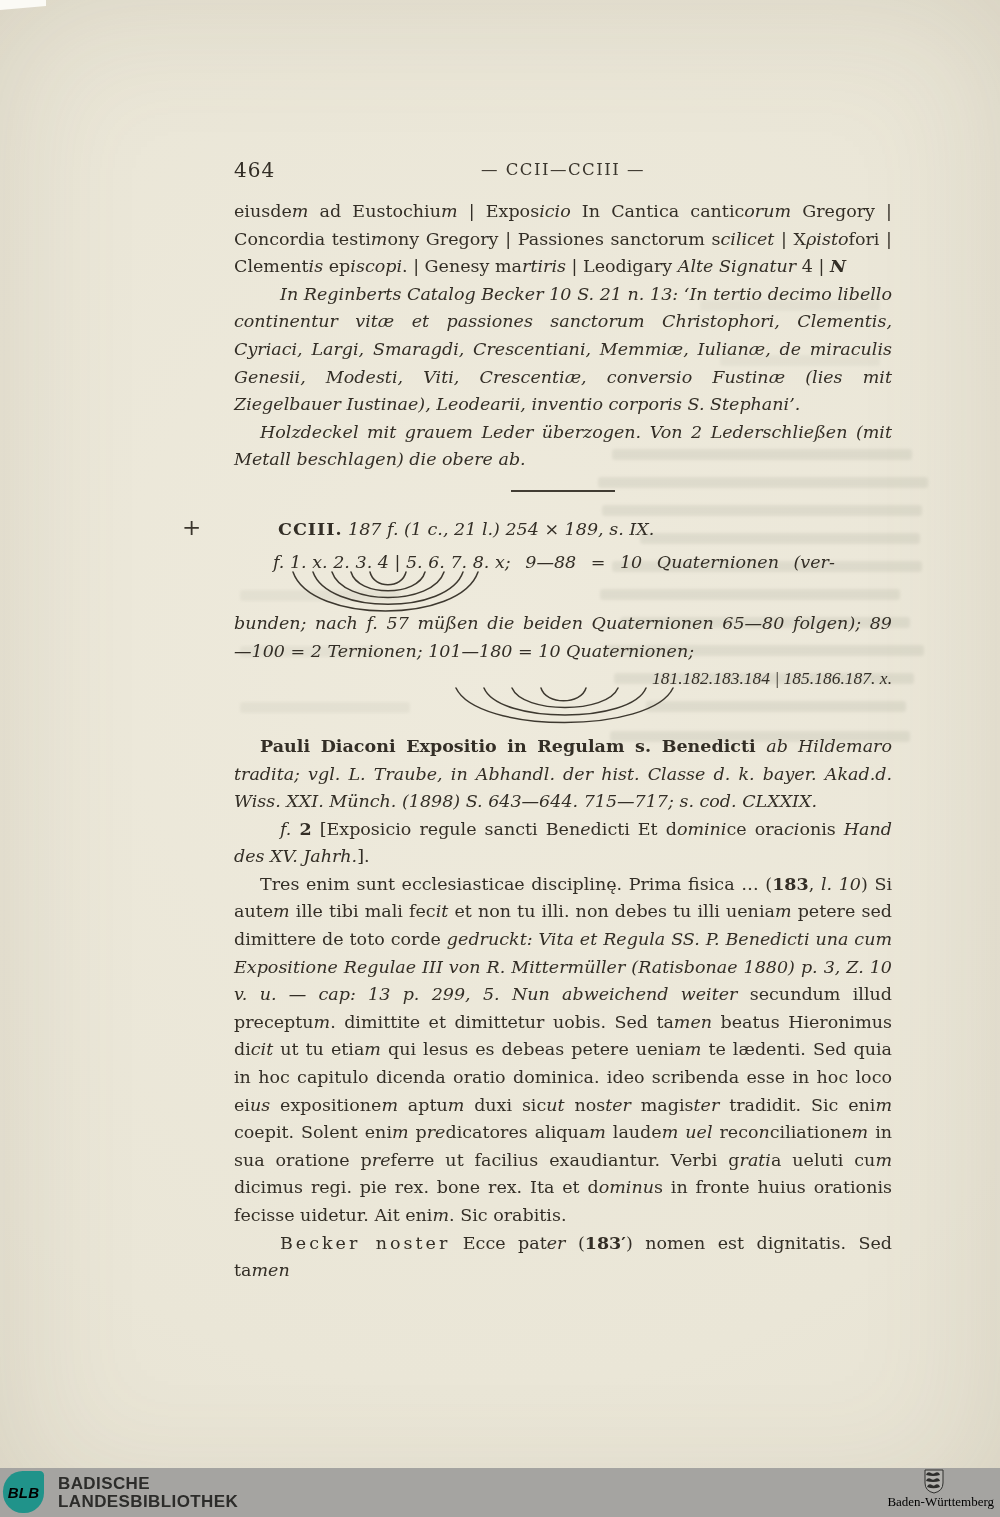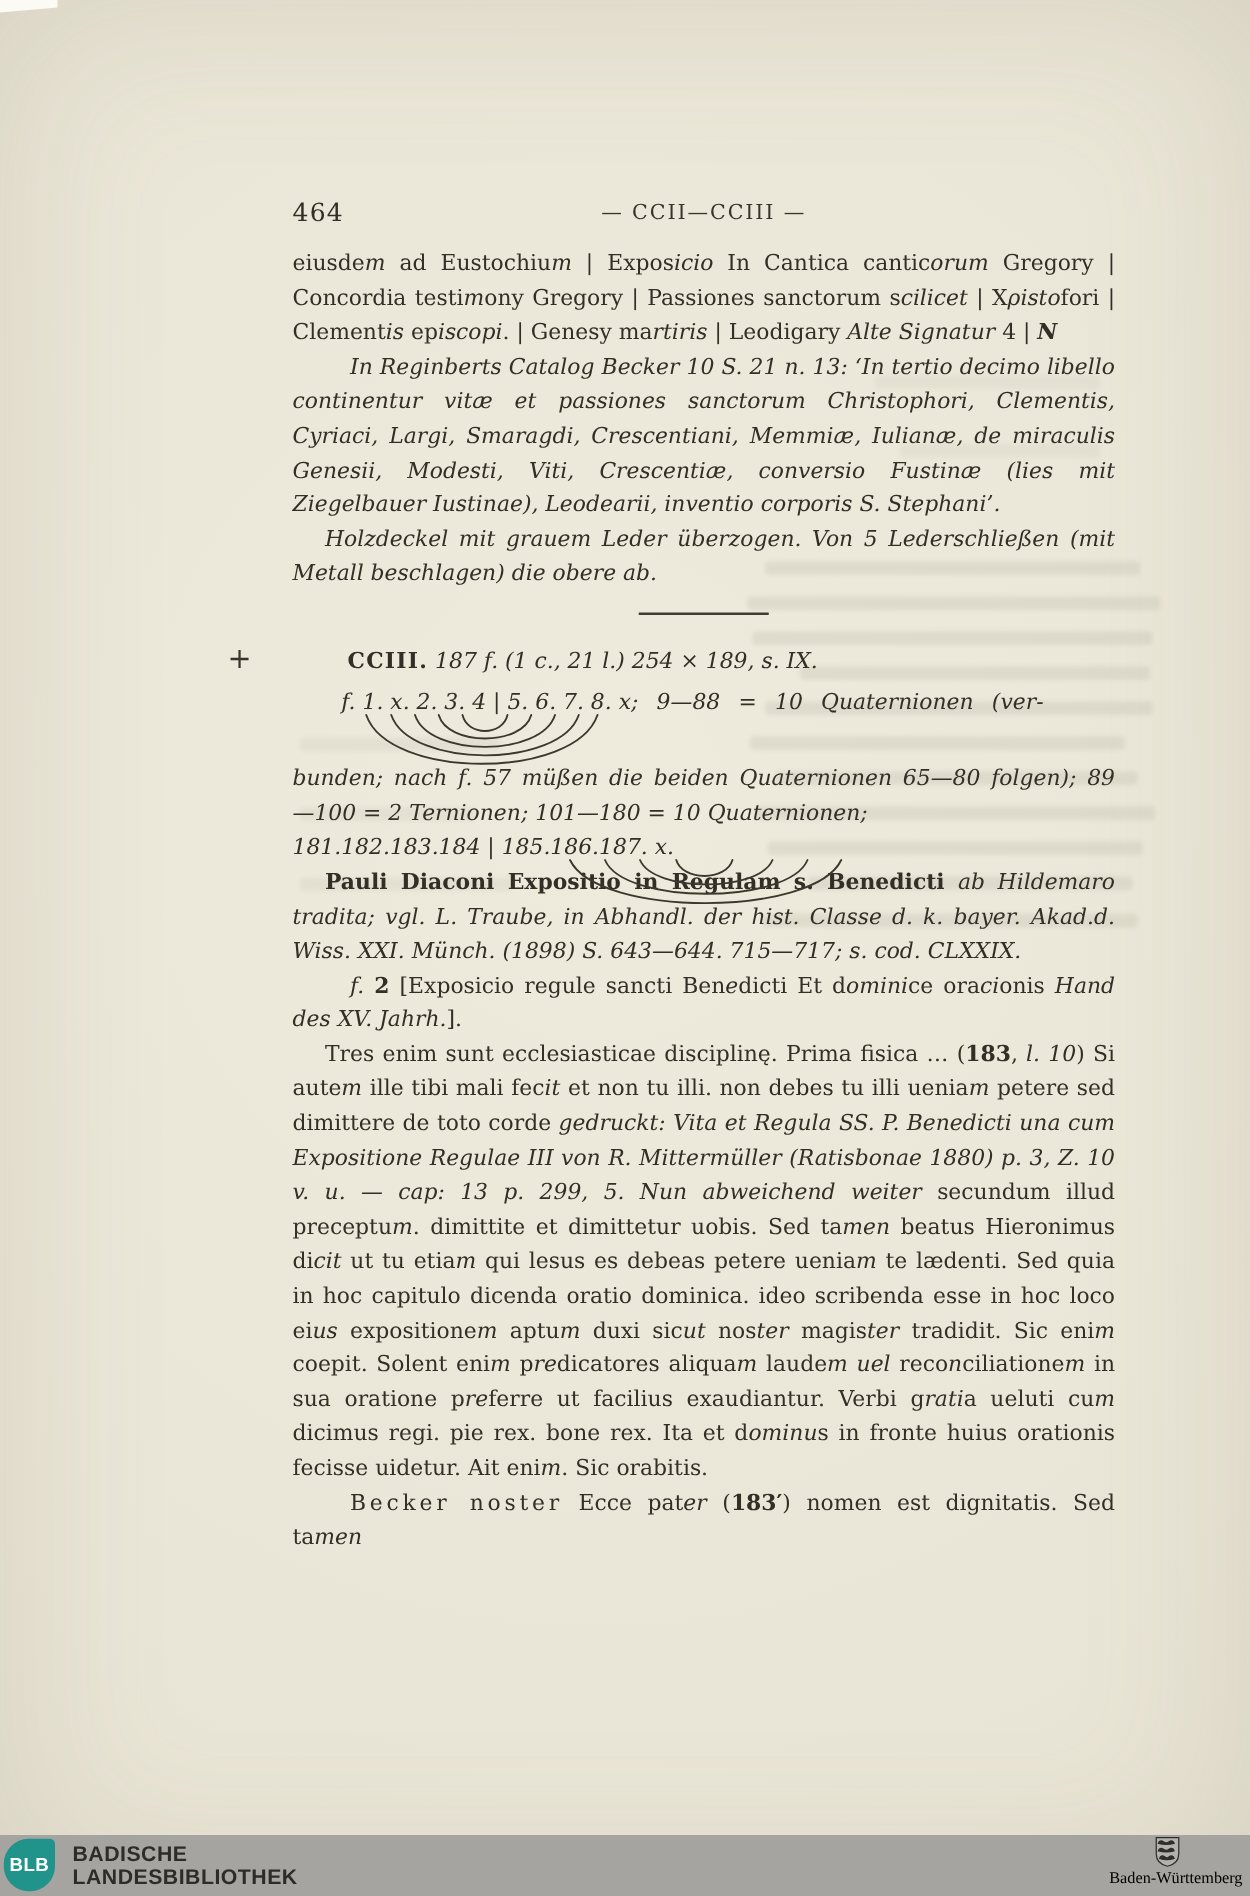--- a/index.html
+++ b/index.html
@@ -36,32 +36,32 @@
 
   .divider{width:104px;height:2px;background:#413c33;margin:16px auto 24px auto;}
 
   .ccii-head{position:relative;margin:0 0 5px 44px;text-align:left;}
   .ccii-head .plus{position:absolute;left:-96px;top:-2px;font-size:23px;color:#3a352c;}
   .ccii-head .seg-b{letter-spacing:1px;}
 
   .collation1{position:relative;margin:0 0 34px 39px;text-align:left;}
   .coll-rest{word-spacing:9px;}
   .collation3{text-align:left;}
-  .collation4{position:relative;text-align:left;}
+  .collation4{position:relative;text-align:right;margin-bottom:40px;font-family:Liberation Serif, serif;}
   .arcs{position:absolute;pointer-events:none;}
   .arcs path{fill:none;stroke:#3d382f;stroke-width:1.5;stroke-linecap:round;}
   .arcs1{left:0px;top:21px;}
   .arcs2{left:50%;top:21px;transform:translateX(-112px);}
 
   
   .footer{position:absolute;left:0;bottom:0;width:1000px;height:49px;background:#a5a4a1;}
   .blb-logo{position:absolute;left:3px;top:3px;width:41px;height:42px;background:#20938a;
     border-radius:48% 10% 48% 48%;display:flex;align-items:center;justify-content:center;}
-  .blb-logo span{color:#ffffff;font-family:"Liberation Sans",sans-serif;font-weight:bold;
-    font-size:15px;letter-spacing:.3px;}
+  .blb-logo span{color:#000000;font-family:"Liberation Sans",sans-serif;font-weight:bold;
+    font-size:15px;letter-spacing:.3px;font-style:italic;}
   .library{position:absolute;left:58px;top:7px;font-family:"Liberation Sans",sans-serif;
     font-weight:bold;font-size:17px;line-height:17.5px;color:#2c2c2a;letter-spacing:.4px;}
   .bw-block{position:absolute;right:4px;top:0;height:49px;text-align:right;}
   .arms{position:absolute;right:52px;top:1px;}
   .state{position:absolute;right:2px;top:26px;white-space:nowrap;
     font-family:"Liberation Serif",serif;font-size:13px;color:#000000;}
 </style>
 </head>
 <body>
 
@@ -88,21 +88,21 @@
     <div class="ghost" style="left:720px;top:355px;width:160px;opacity:.06;"></div>
   </div>
 
   <div class="page-number">464</div>
   <div class="running-head">—  CCII—CCIII  —</div>
 
   <div class="text-block">
 
     <p><span class="seg-r">eiusde</span><span class="seg-i">m</span><span class="seg-r"> ad Eustochiu</span><span class="seg-i">m</span><span class="seg-r"> | Expos</span><span class="seg-i">icio</span><span class="seg-r"> In Cantica cantic</span><span class="seg-i">orum</span><span class="seg-r"> Gregory | Concordia testi</span><span class="seg-i">m</span><span class="seg-r">ony Gregory | Passiones sanctorum s</span><span class="seg-i">cilicet</span><span class="seg-r"> | Χ</span><span class="seg-i">ρisto</span><span class="seg-r">fori | Clement</span><span class="seg-i">is</span><span class="seg-r"> ep</span><span class="seg-i">iscopi</span><span class="seg-r">. | Genesy ma</span><span class="seg-i">rtiris</span><span class="seg-r"> | Leodigary  </span><span class="seg-i">Alte Signatur</span><span class="seg-r"> 4 | </span><span class="seg-frak">N</span></p>
     <p class="indent-lg"><span class="seg-i">In Reginberts Catalog Becker 10 S. 21 n. 13:  ‘In tertio decimo libello continentur vitæ et passiones sanctorum Christophori, Clementis, Cyriaci, Largi, Smaragdi, Crescentiani, Memmiæ, Iulianæ, de miraculis Genesii, Modesti, Viti, Crescentiæ, conversio Fustinæ (lies mit Ziegelbauer Iustinae), Leodearii, inventio corporis S. Stephani’.</span></p>
-    <p class="indent-sm"><span class="seg-i">Holzdeckel mit grauem Leder überzogen. Von 5 Lederschließen (mit Metall beschlagen) die obere ab.</span></p>
+    <p class="indent-sm"><span class="seg-i">Holzdeckel mit grauem Leder überzogen. Von 2 Lederschließen (mit Metall beschlagen) die obere ab.</span></p>
 
     <div class="divider"></div>
 
     <div class="ccii-head">
       <span class="plus">+</span>
       <span><span class="seg-b">CCIII.</span><span class="seg-r">  </span><span class="seg-i">187 f. (1 c., 21 l.) 254 × 189, s. IX.</span></span>
     </div>
 
     <div class="collation1">
       <span><span class="seg-i">f. 1. x. 2. 3. 4 | 5. 6. 7. 8. x;</span></span><span class="coll-rest"><span class="seg-i">  9—88 = 10 Quaternionen (ver-</span></span>

